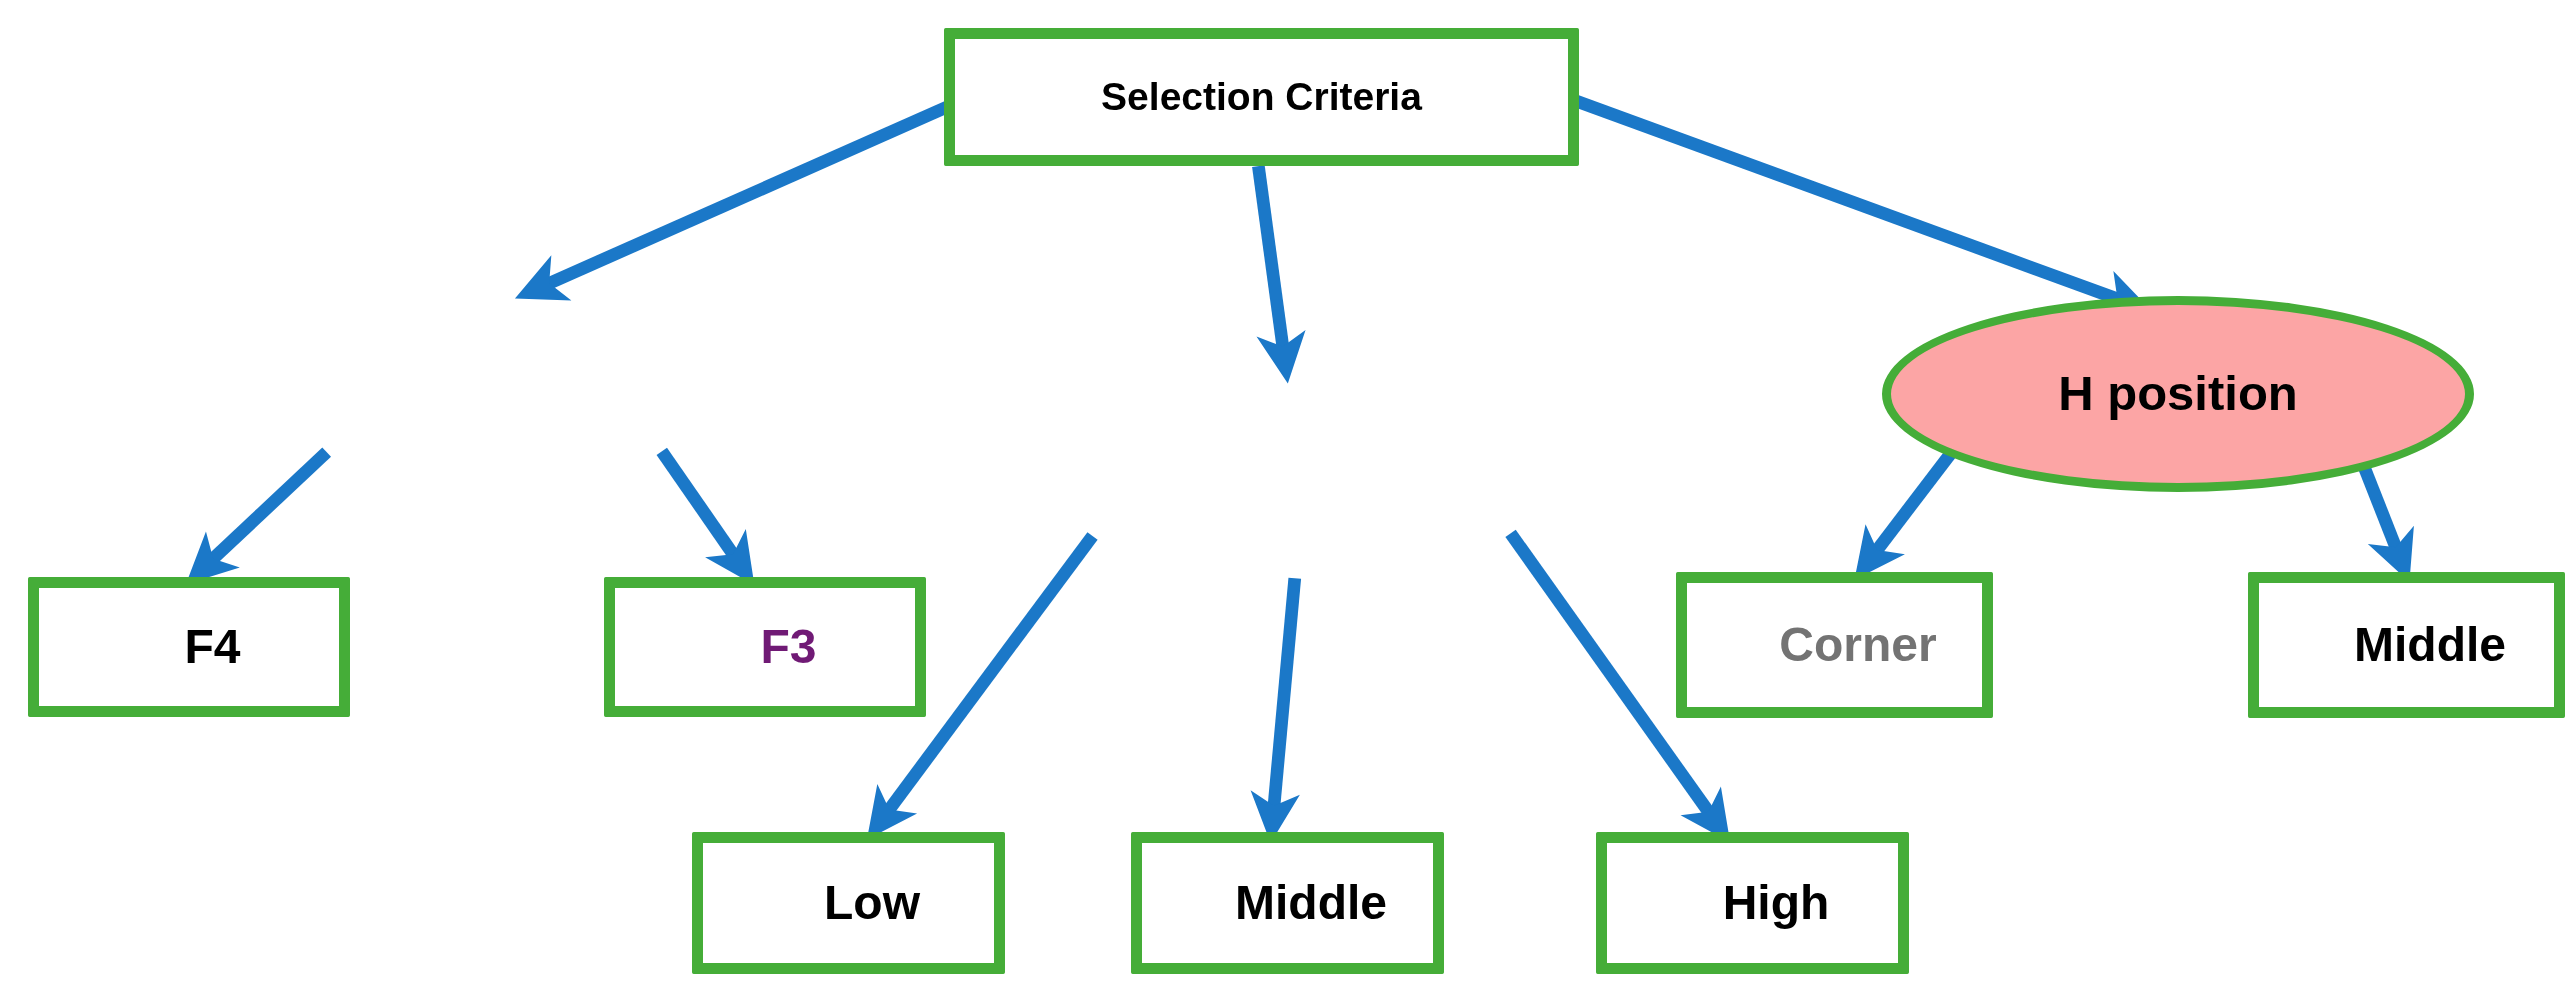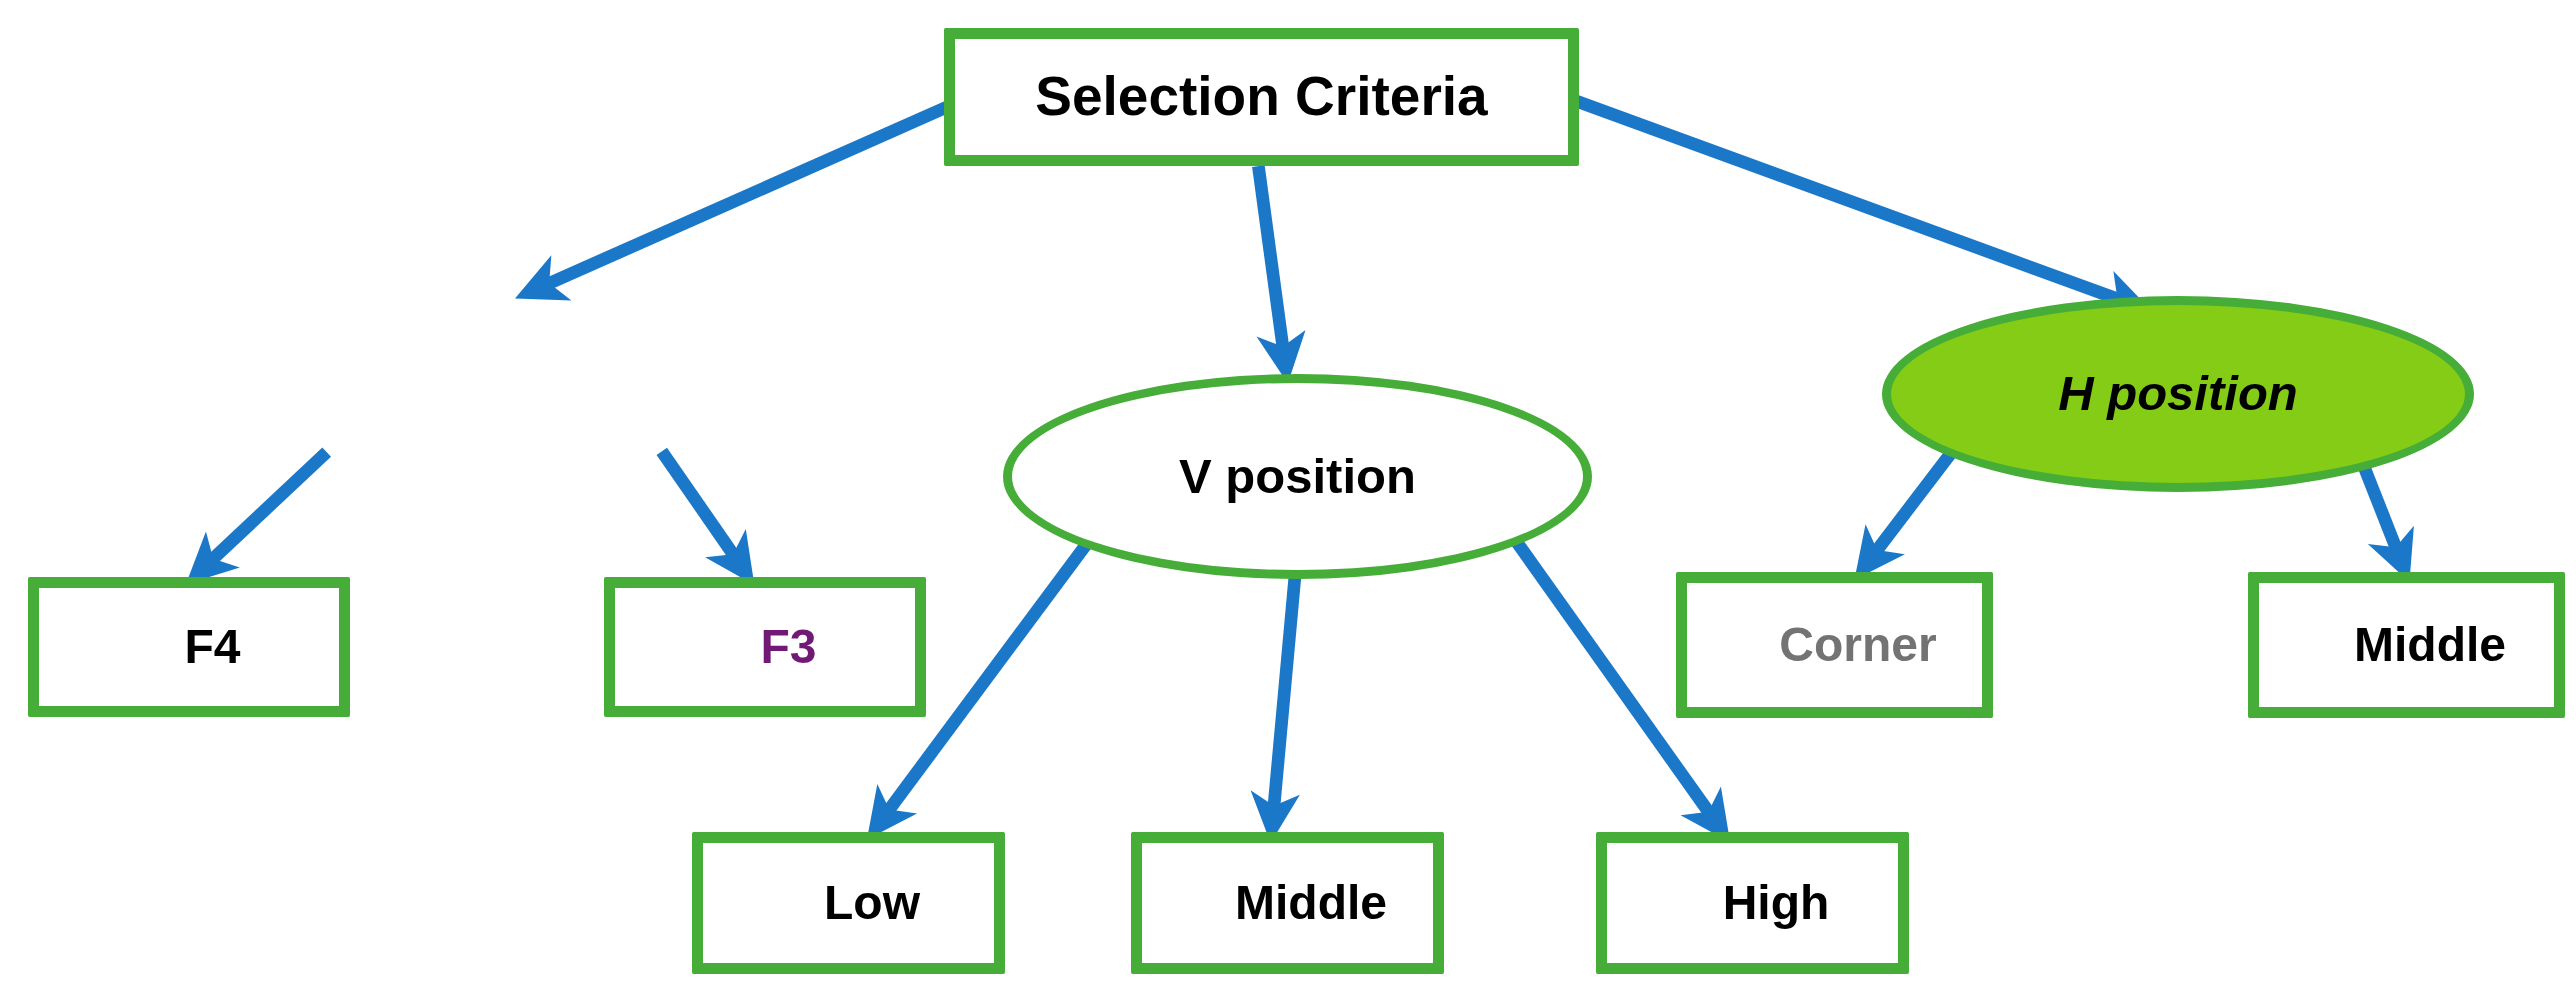--- a/index.html
+++ b/index.html
@@ -42,21 +42,21 @@
   }
   .node-box {
     border: 11px solid #45AD38;
     border-radius: 1.7px;
   }
   .node-ellipse {
     border: 9.3px solid #45AD38;
     border-radius: 50%;
   }
   .node-root {
-    font-size: 55px;
+    font-size: 39px;
   }
   .node-branch {
     font-size: 49px;
   }
   .node-leaf {
     font-size: 48px;
     padding-left: 47px;
   }
 </style>
 </head>
@@ -82,25 +82,22 @@
         <line x1="2307" y1="533" x2="2209.5450371663087" y2="660.9096387192201" stroke="#1B78C8" stroke-width="15" stroke-linecap="butt" marker-end="url(#arrowhead)"></line>
         <line x1="2786" y1="532" x2="2836.2151303482347" y2="659.6655856311053" stroke="#1B78C8" stroke-width="15" stroke-linecap="butt" marker-end="url(#arrowhead)"></line>
       </g>
   </svg>
 
   <div class="node node-box node-root" id="node-root" style="left: 944px; top: 28px; width: 635px; height: 138px; border-color: rgb(69, 173, 56); background: rgb(255, 255, 255); color: rgb(0, 0, 0);">
     <span>Selection Criteria</span>
   </div>
 
 
-  <div class="node node-ellipse node-branch" id="node-vposition" style="left: 1003px; top: 374px; width: 589px; height: 205px; border-color: rgb(69, 173, 56); background: rgb(255, 255, 255); color: rgb(0, 0, 0);">
-    <span>V position</span>
-  </div>
 
-  <div class="node node-ellipse node-branch" id="node-hposition" style="left: 1882px; top: 296px; width: 592px; height: 196px; border-color: rgb(69, 173, 56); background: #84cc16; color: rgb(0, 0, 0); font-style: italic;">
+  <div class="node node-ellipse node-branch" id="node-hposition" style="left: 1882px; top: 296px; width: 592px; height: 196px; border-color: rgb(69, 173, 56); background: #fca5a5; color: rgb(0, 0, 0);">
     <span>H position</span>
   </div>
 
   <div class="node node-box node-leaf" id="node-f4" style="left: 28px; top: 577px; width: 322px; height: 140px; border-color: rgb(69, 173, 56); background: rgb(255, 255, 255); color: rgb(0, 0, 0);">
     <span>F4</span>
   </div>
 
   <div class="node node-box node-leaf" id="node-f3" style="left: 604px; top: 577px; width: 322px; height: 140px; border-color: rgb(69, 173, 56); background: rgb(255, 255, 255); color: #701a75;">
     <span>F3</span>
   </div>

